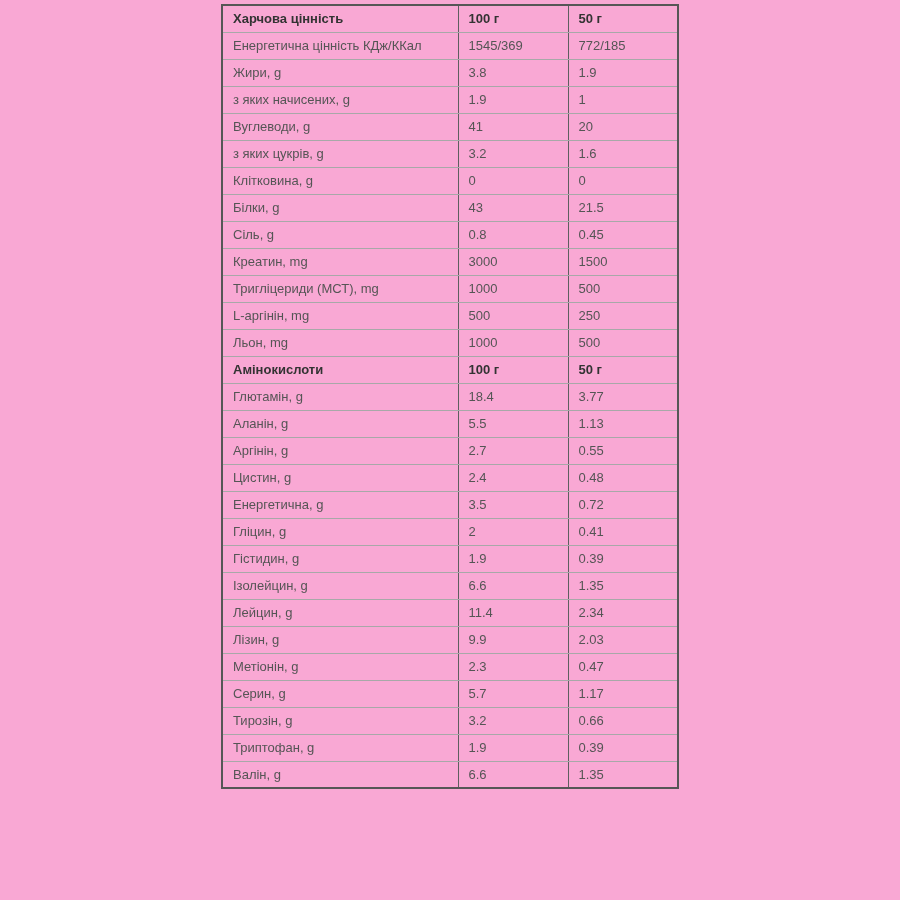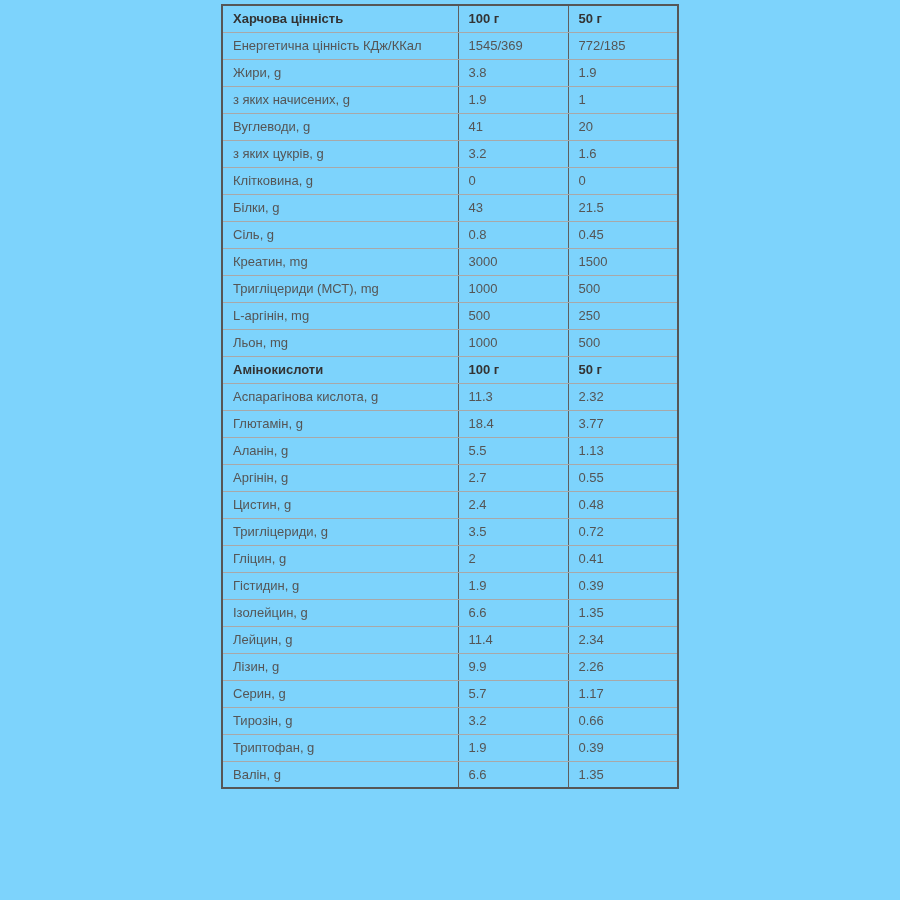--- a/index.html
+++ b/index.html
@@ -7,21 +7,21 @@
     padding: 0;
     background: #ffffff;
     width: 900px;
     height: 900px;
     font-family: "Liberation Sans", sans-serif;
   }
   .page {
     position: relative;
     width: 900px;
     height: 900px;
-    background: #7dd3fc;
+    background: #f9a8d4;
     overflow: hidden;
   }
   table.nutrition {
     position: absolute;
     left: 221px;
     top: 4px;
     width: 456px;
     border-collapse: collapse;
     table-layout: fixed;
     border: 2px solid #565656;
@@ -136,25 +136,20 @@
     <td>1000</td>
     <td>500</td>
   </tr>
 
   <tr class="section-header">
     <td>Амінокислоти</td>
     <td>100 г</td>
     <td>50 г</td>
   </tr>
 
-  <tr class="data-row">
-    <td>Аспарагінова кислота, g</td>
-    <td>11.3</td>
-    <td>2.32</td>
-  </tr>
 
   <tr class="data-row">
     <td>Глютамін, g</td>
     <td>18.4</td>
     <td>3.77</td>
   </tr>
 
   <tr class="data-row">
     <td>Аланін, g</td>
     <td>5.5</td>
@@ -167,21 +162,21 @@
     <td>0.55</td>
   </tr>
 
   <tr class="data-row">
     <td>Цистин, g</td>
     <td>2.4</td>
     <td>0.48</td>
   </tr>
 
   <tr class="data-row">
-    <td>Тригліцериди, g</td>
+    <td>Енергетична, g</td>
     <td>3.5</td>
     <td>0.72</td>
   </tr>
 
   <tr class="data-row">
     <td>Гліцин, g</td>
     <td>2</td>
     <td>0.41</td>
   </tr>
 
@@ -199,23 +194,28 @@
 
   <tr class="data-row">
     <td>Лейцин, g</td>
     <td>11.4</td>
     <td>2.34</td>
   </tr>
 
   <tr class="data-row">
     <td>Лізин, g</td>
     <td>9.9</td>
-    <td>2.26</td>
-  </tr>
-
+    <td>2.03</td>
+  </tr>
+
+  <tr class="data-row">
+    <td>Метіонін, g</td>
+    <td>2.3</td>
+    <td>0.47</td>
+  </tr>
 
 
   <tr class="data-row">
     <td>Серин, g</td>
     <td>5.7</td>
     <td>1.17</td>
   </tr>
 
   <tr class="data-row">
     <td>Тирозін, g</td>

